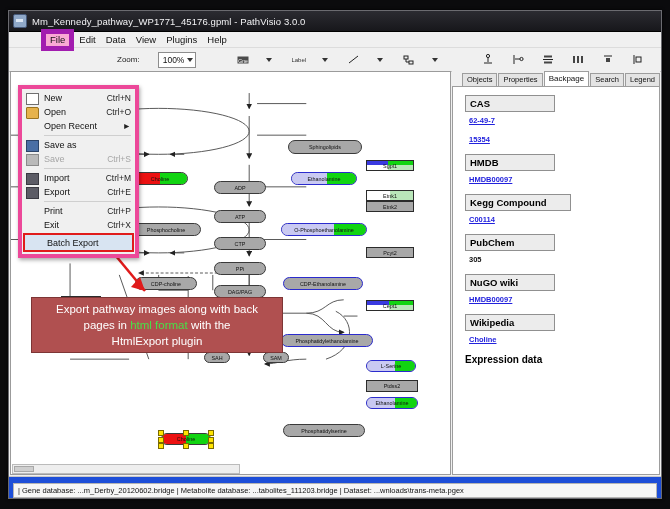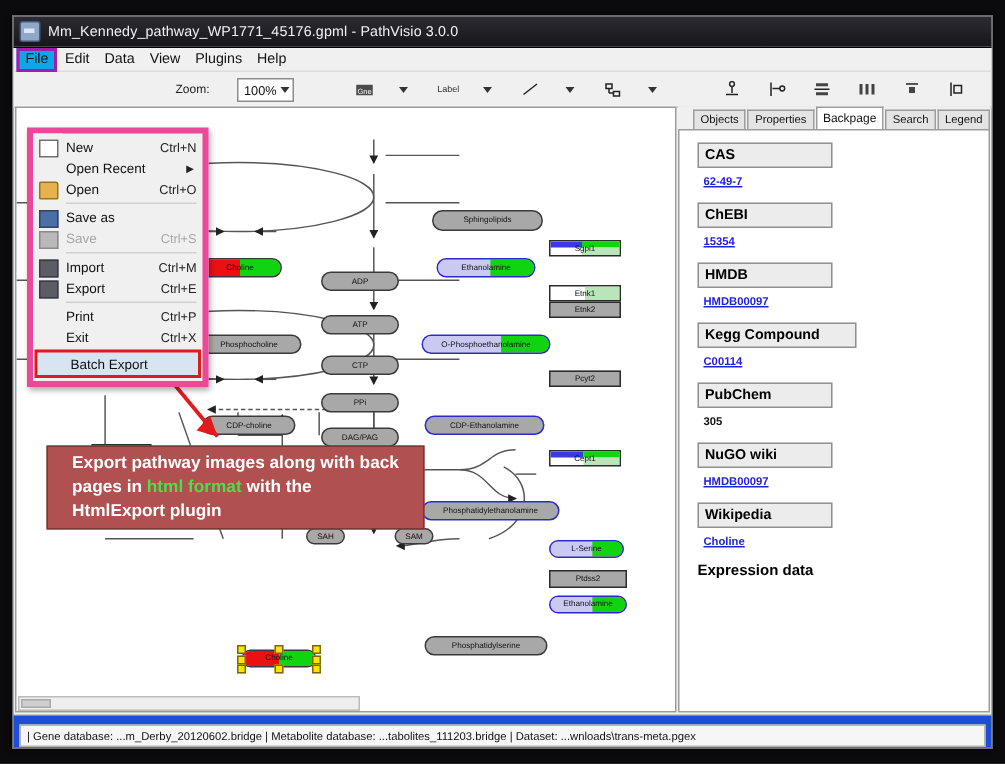--- a/index.html
+++ b/index.html
@@ -19,21 +19,21 @@
   #titlebar .tbicon{width:12px;height:12px;margin-right:5px;flex:0 0 auto;
             background:#8fa8c8;border:1px solid #46597a;border-radius:2px;position:relative;}
   #titlebar .tbicon:after{content:"";position:absolute;left:2px;top:4px;width:7px;height:3px;
             background:#dbe6f3;}
   #title{color:#f2f2f4;font-size:9.5px;letter-spacing:.1px;white-space:nowrap;}
 
   
   #menubar{height:15px;background:#f0f0f0;display:flex;align-items:center;
            padding-left:2px;border-bottom:1px solid #dcdcdc;}
   .menu-item{font-size:9.5px;color:#111;padding:1px 5px;line-height:12px;}
-  .menu-item.active{background:#0ea5e9;border:2px solid #a21caf;padding:0 4px;}
+  .menu-item.active{background:#f9a8d4;border:5px solid #a21caf;padding:0 4px;margin-left:30px;}
 
   
   #toolbar{height:23px;background:#f0f0f0;display:flex;align-items:center;
            border-bottom:1px solid #c8c8c8;padding-left:108px;gap:16px;}
   .tb-label{font-size:8px;color:#222;margin-right:2px;}
   .combo{height:14px;border:1px solid #8d8d8d;background:#fff;display:flex;
          align-items:center;justify-content:space-between;padding:0 2px 0 4px;
          font-size:8.5px;color:#111;}
   #zoomcombo{width:86px;}
   .caret{width:0;height:0;border-left:3px solid transparent;border-right:3px solid transparent;
@@ -67,22 +67,22 @@
   .ico-open{background:#e6b24b;border:1px solid #9a7320;border-radius:1px 2px 1px 1px;}
   .ico-save{background:#b9b9b9;border:1px solid #8a8a8a;}
   .ico-saveas{background:#4a6fa5;border:1px solid #2c4468;}
   .ico-imp{background:#5c5c66;border:1px solid #3a3a42;}
   #batchrow{border:2px solid #e01b1b;background:#d8e4f2;height:15px;
             padding-left:22px;margin:1px 1px 0 1px;}
 
   
   #annot{position:absolute;left:22px;top:286px;width:252px;height:56px;
          background:#b05050;border:1px solid #7d3535;color:#fff;z-index:30;
-         display:flex;align-items:center;justify-content:center;
-         font-size:11.5px;font-weight:bold;line-height:16px;padding:0 6px;
+         display:flex;align-items:center;justify-content:center;text-align:center;
+         font-size:11.5px;font-weight:normal;line-height:16px;padding:0 6px;
          box-sizing:border-box;}
   #annot .hl{color:#49e049;}
   #arrow{position:absolute;left:64px;top:196px;width:100px;height:96px;z-index:29;}
 
   
   #sidepanel{width:208px;flex:0 0 auto;background:#f0f0f0;display:flex;flex-direction:column;
              margin:1px 1px 1px 0;}
   #tabstrip{height:15px;display:flex;align-items:flex-end;padding-left:10px;gap:1px;
             background:#f0f0f0;}
   .tab{font-size:7.5px;color:#111;background:#e4e4e4;border:1px solid #9d9d9d;
@@ -424,21 +424,20 @@
           <span class="tab">Properties</span>
           <span class="tab sel">Backpage</span>
           <span class="tab">Search</span>
           <span class="tab">Legend</span>
         </div>
         <div id="panelbody">
 
           <div class="xref-head">CAS</div>
           <div class="xref-val">62-49-7</div>
 
-          <div class="xref-head">ChEBI</div>
           <div class="xref-val">15354</div>
 
           <div class="xref-head">HMDB</div>
           <div class="xref-val">HMDB00097</div>
 
           <div class="xref-head" style="width:96px;">Kegg Compound</div>
           <div class="xref-val">C00114</div>
 
           <div class="xref-head">PubChem</div>
           <div class="xref-val plain">305</div>
@@ -459,27 +458,27 @@
     </div>
 
     <div id="filemenu">
       <div class="fm-strip"></div>
       <div class="fm-row">
         <span class="fm-ico ico-new"></span>
         <span class="lbl">New</span>
         <span class="acc">Ctrl+N</span>
       </div>
       <div class="fm-row">
-        <span class="lbl">Open Recent</span>
-        <span class="acc">►</span>
-      </div>
-      <div class="fm-row">
         <span class="fm-ico ico-open"></span>
         <span class="lbl">Open</span>
         <span class="acc">Ctrl+O</span>
+      </div>
+      <div class="fm-row">
+        <span class="lbl">Open Recent</span>
+        <span class="acc">►</span>
       </div>
       <div class="fm-sep"></div>
       <div class="fm-row">
         <span class="fm-ico ico-saveas"></span>
         <span class="lbl">Save as</span>
         <span class="acc"></span>
       </div>
       <div class="fm-row disabled">
         <span class="fm-ico ico-save"></span>
         <span class="lbl">Save</span>

